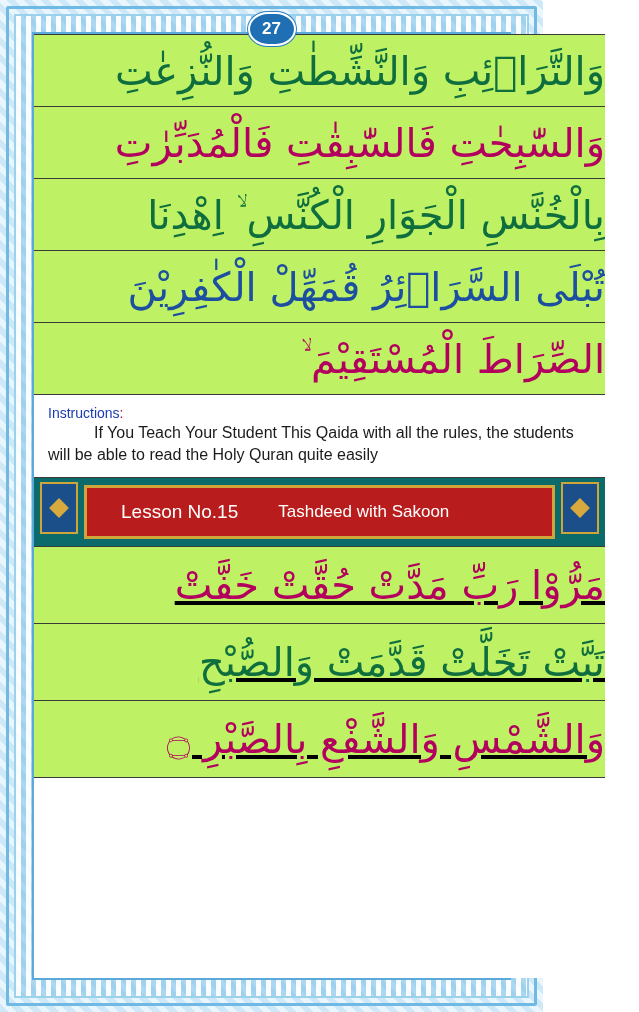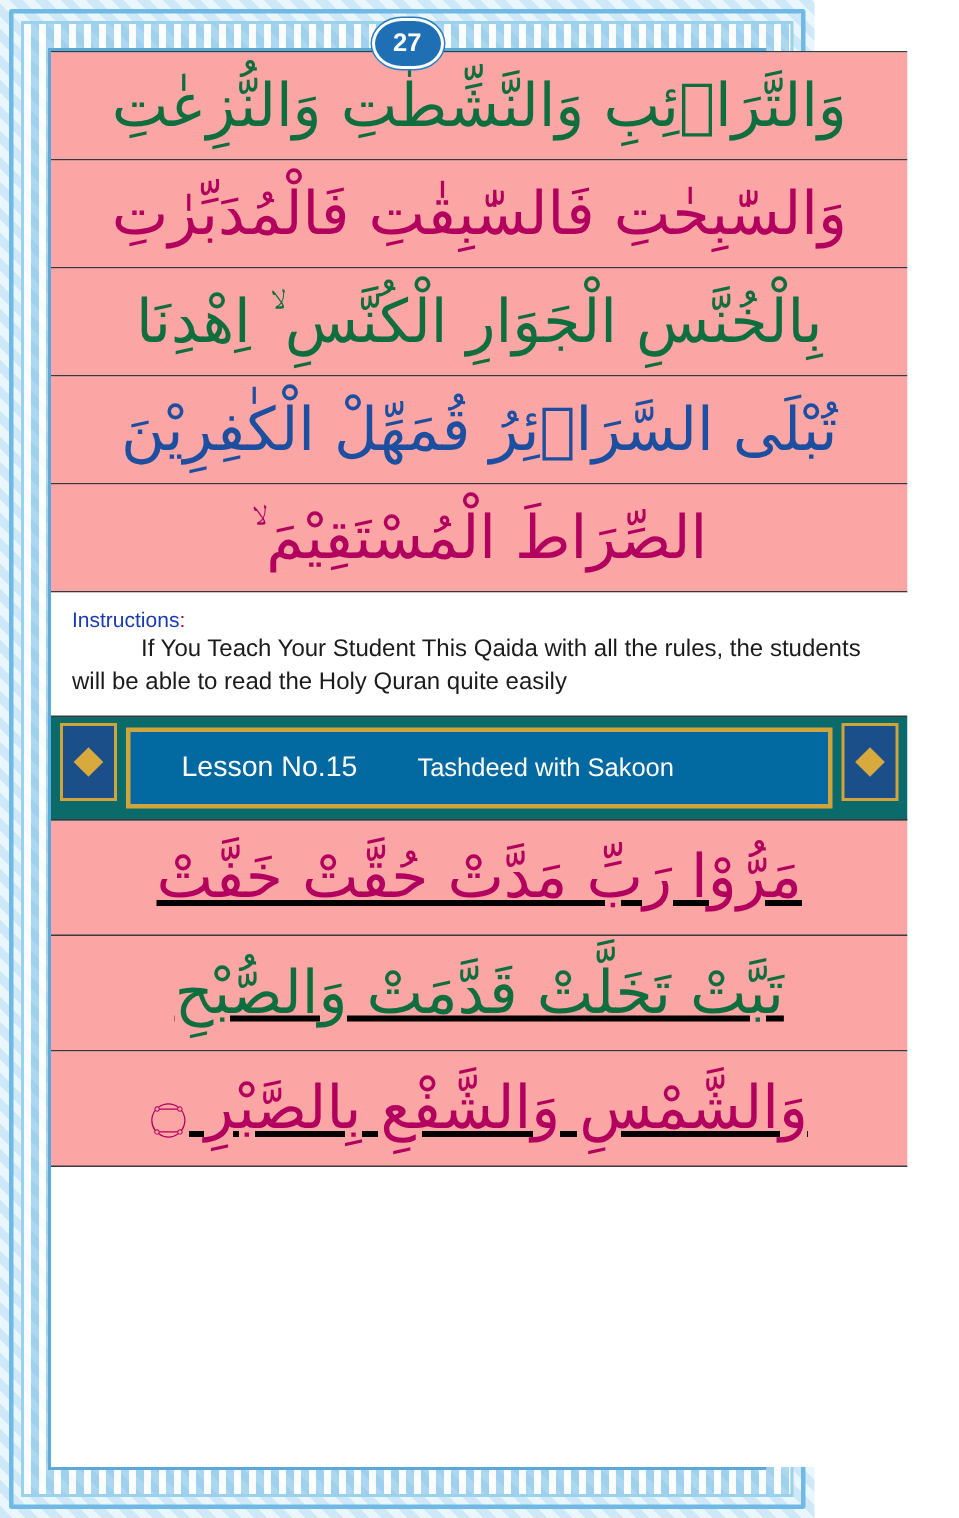--- a/index.html
+++ b/index.html
@@ -79,25 +79,25 @@
     background: #ffffff;
     box-sizing: border-box;
     overflow: hidden;
   }
 
   .ayah-table {
     border-top: 1px solid #3a3a3a;
   }
   .ayah-row {
     border-bottom: 1px solid #3a3a3a;
-    background: #fca5a5;
+    background: #bef264;
     height: 71px;
     display: flex;
     align-items: center;
-    justify-content: center;
+    justify-content: flex-start;
     direction: rtl;
     overflow: hidden;
   }
   .ayah-row.tall { height: 76px; }
 
   .arabic {
     font-family: "DejaVu Sans", sans-serif;
     direction: rtl;
     unicode-bidi: bidi-override;
     font-size: 40px;
@@ -146,21 +146,21 @@
   .lesson-band {
     background: #0b6a6a;
     padding: 7px 8px;
     border-bottom: 1px solid #3a3a3a;
     position: relative;
   }
   .lesson-bar {
     position: relative;
     margin: 0 42px;
     height: 48px;
-    background: #0369a1;
+    background: #b91c1c;
     border: 3px solid #cfa43a;
     display: flex;
     align-items: center;
     color: #ffffff;
   }
   .lesson-no {
     font-size: 19px;
     padding-left: 34px;
     white-space: nowrap;
   }

